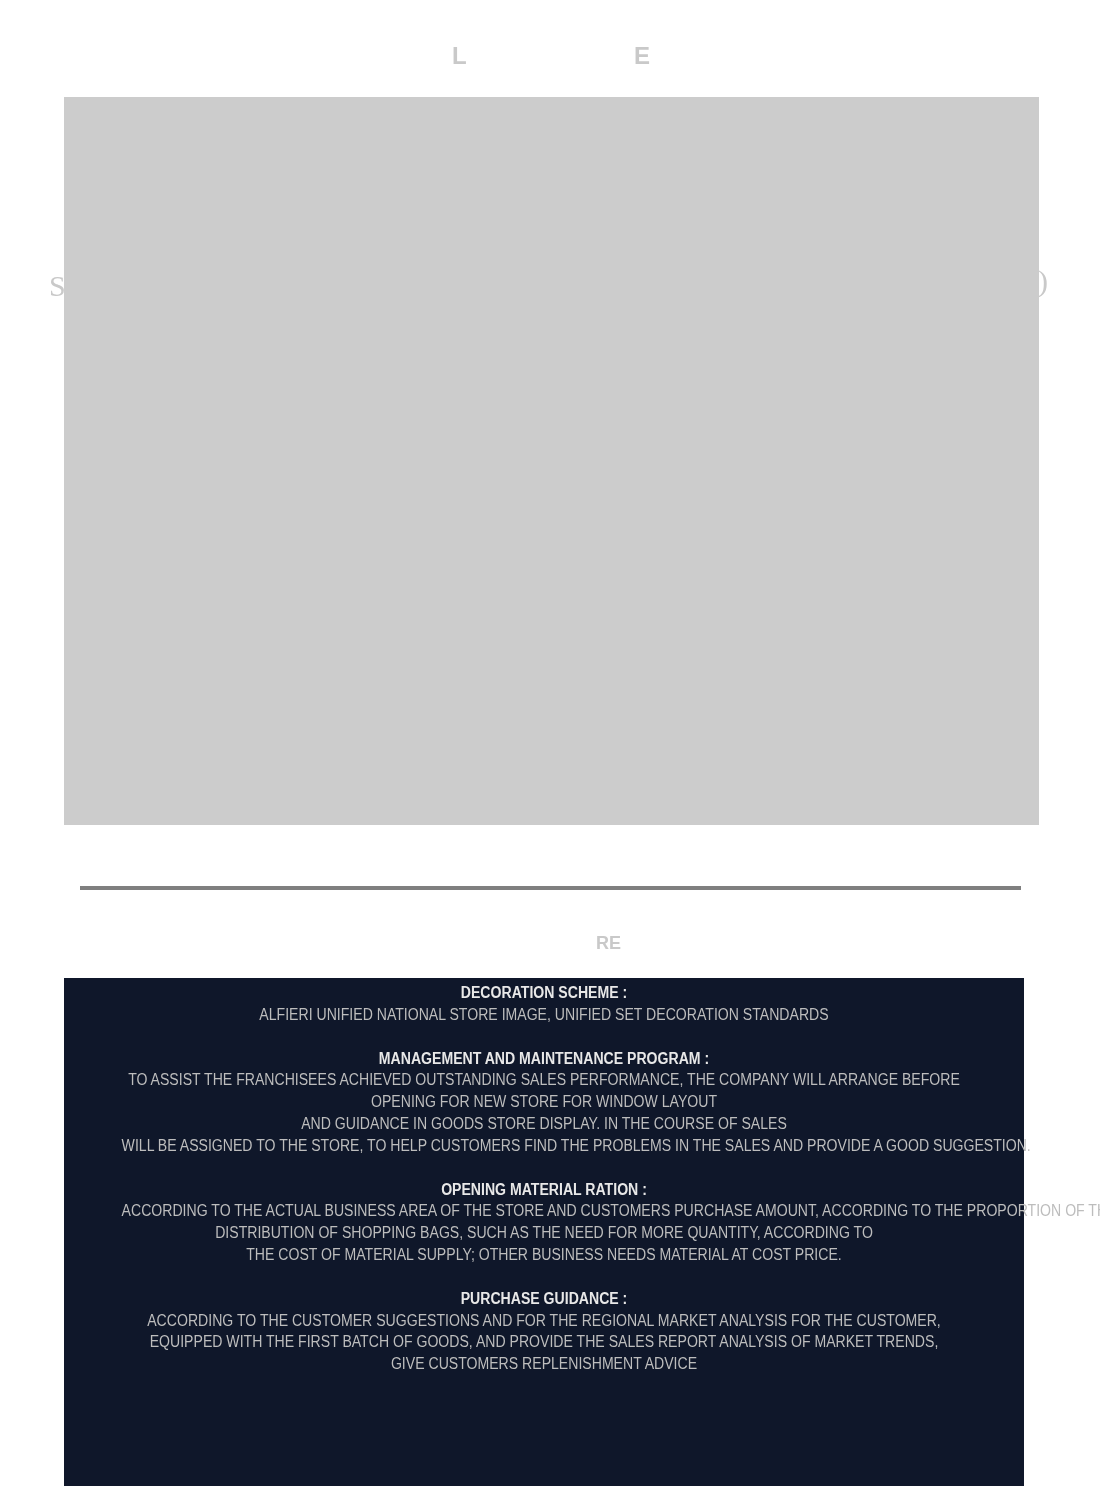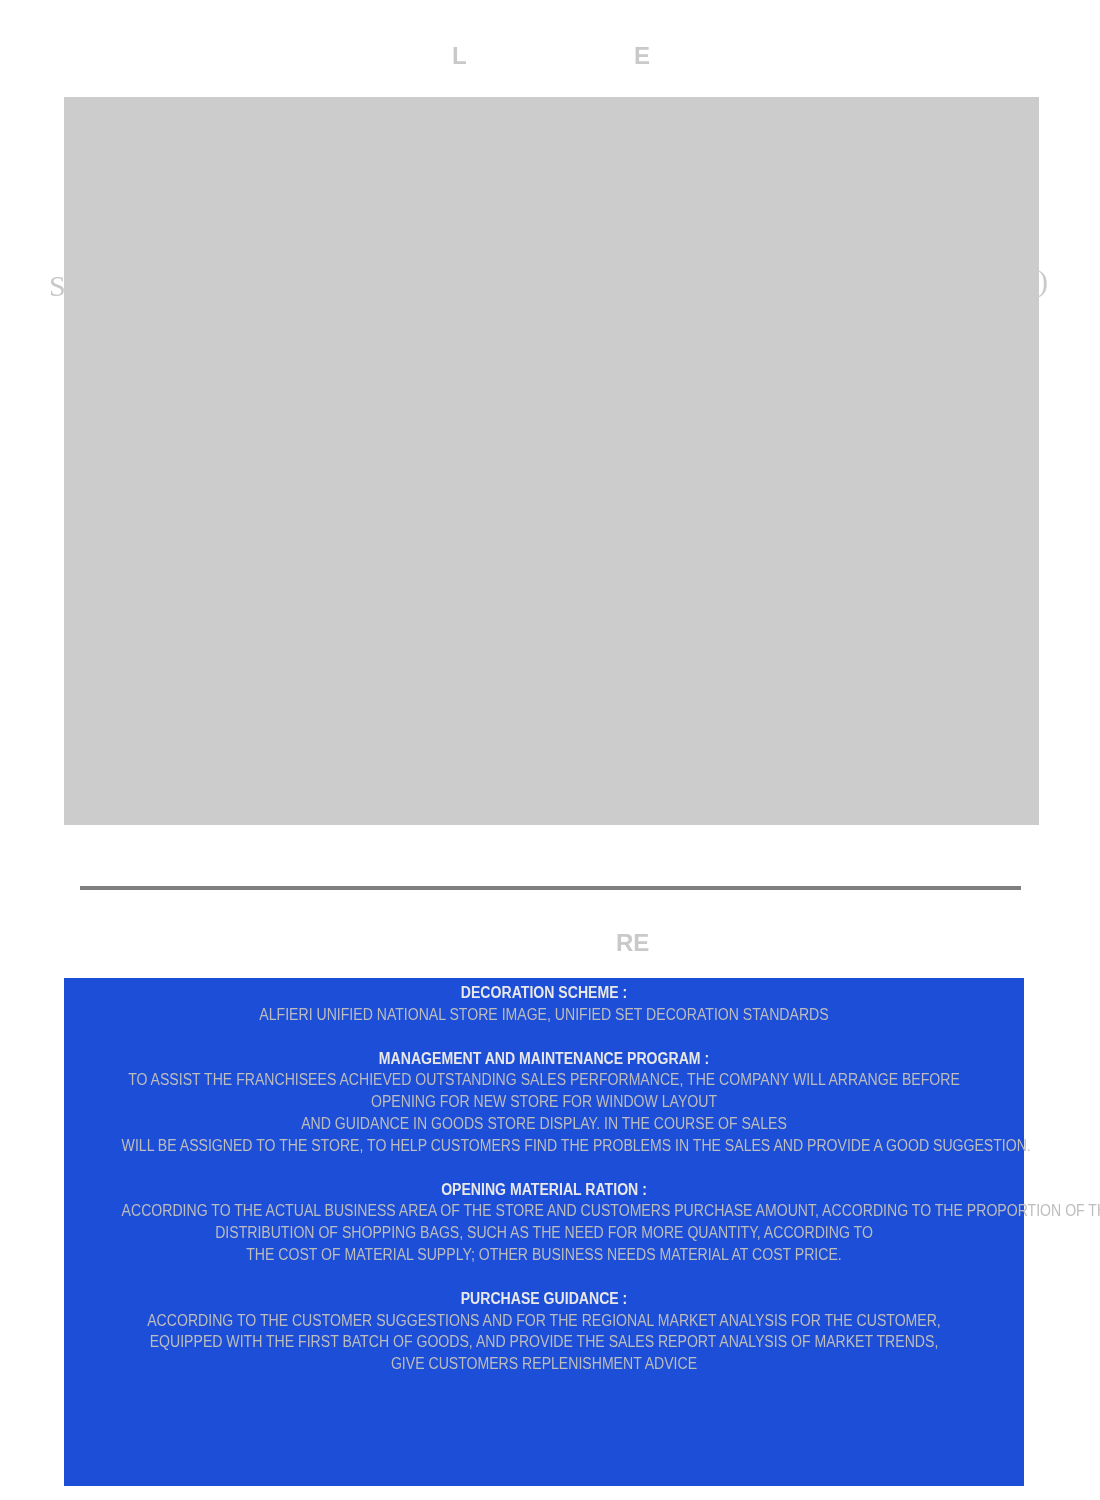--- a/index.html
+++ b/index.html
@@ -48,28 +48,28 @@
   
   .divider {
     position: absolute;
     left: 80px; top: 886px;
     width: 941px; height: 4px;
     background: #7f7f7f;
   }
 
   
   .frag.mid-jo { left: 482px; top: 931px; font-size: 18px; margin-top: 42px; }
-  .frag.mid-re { left: 616px; top: 931px; font-size: 24px; }
+  .frag.mid-re { left: 596px; top: 931px; font-size: 18px; }
 
   
   .support-box {
     position: absolute;
     left: 64px; top: 978px;
     width: 960px; height: 508px;
-    background: #1d4ed8;
+    background: #0f172a;
     overflow: visible;
     padding-top: 4px;
     box-sizing: border-box;
   }
   .sec { margin: 0 0 22px 0; }
   .sec:last-child { margin-bottom: 0; }
   .ln {
     display: block;
     white-space: nowrap;
     text-align: center;

